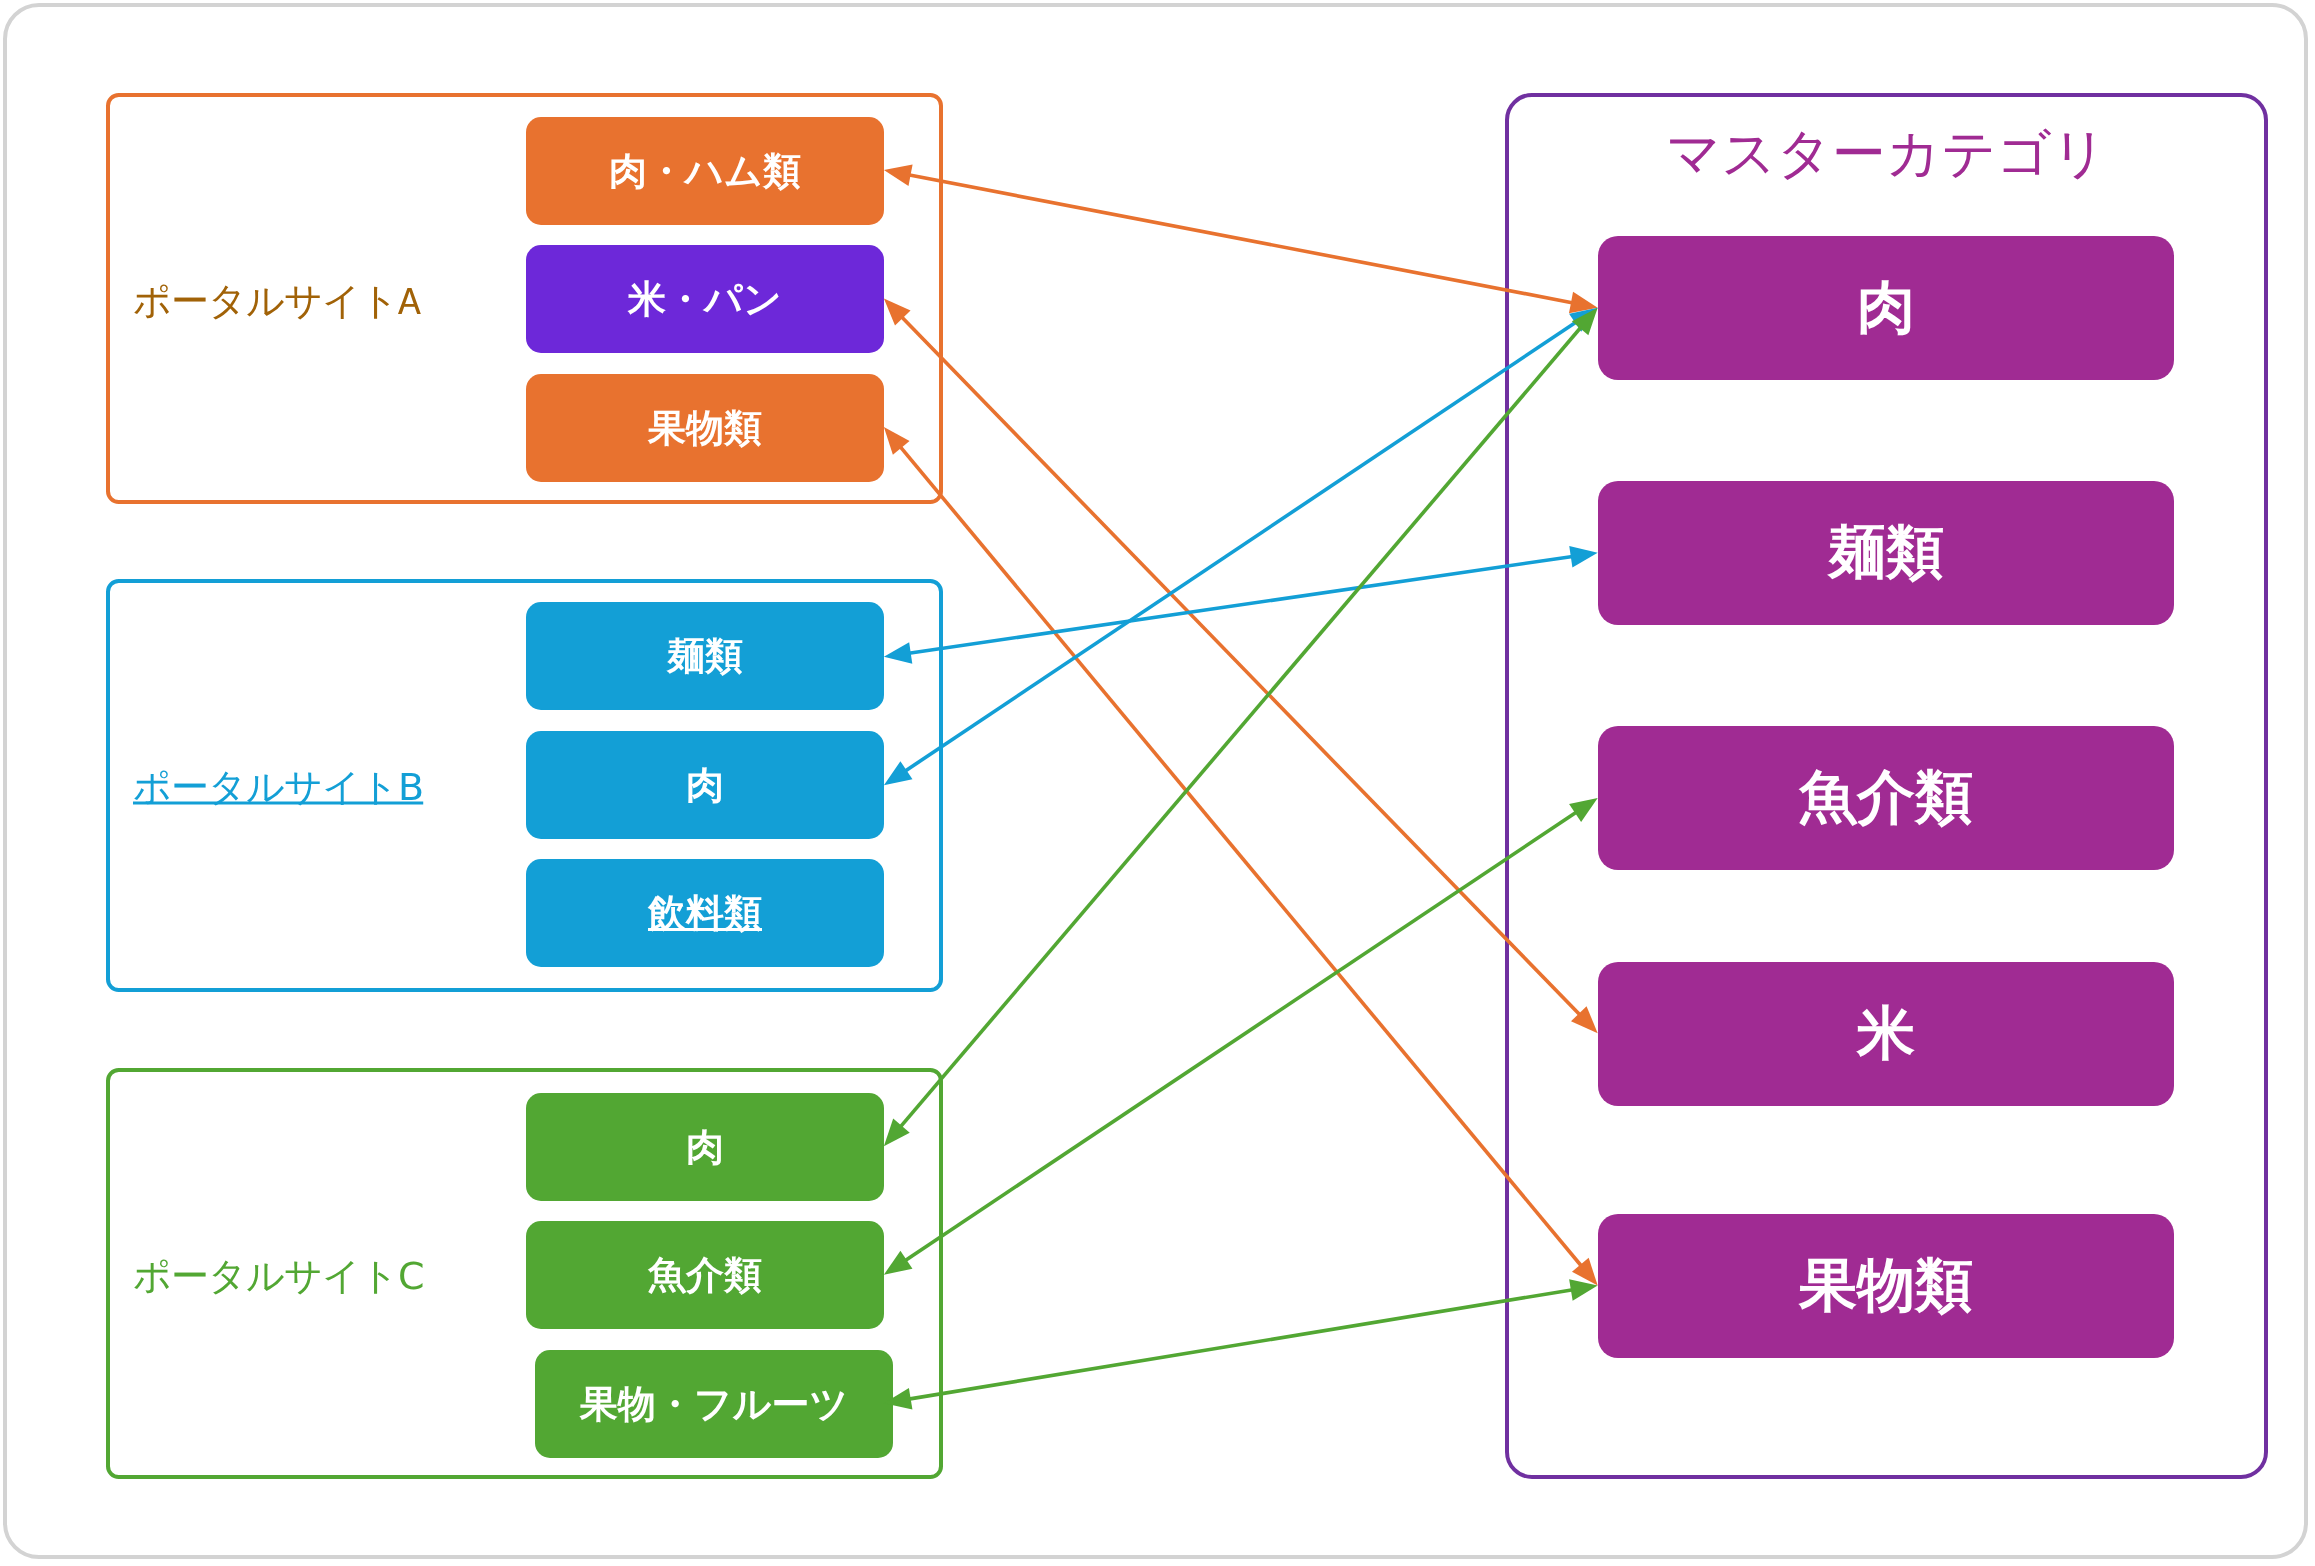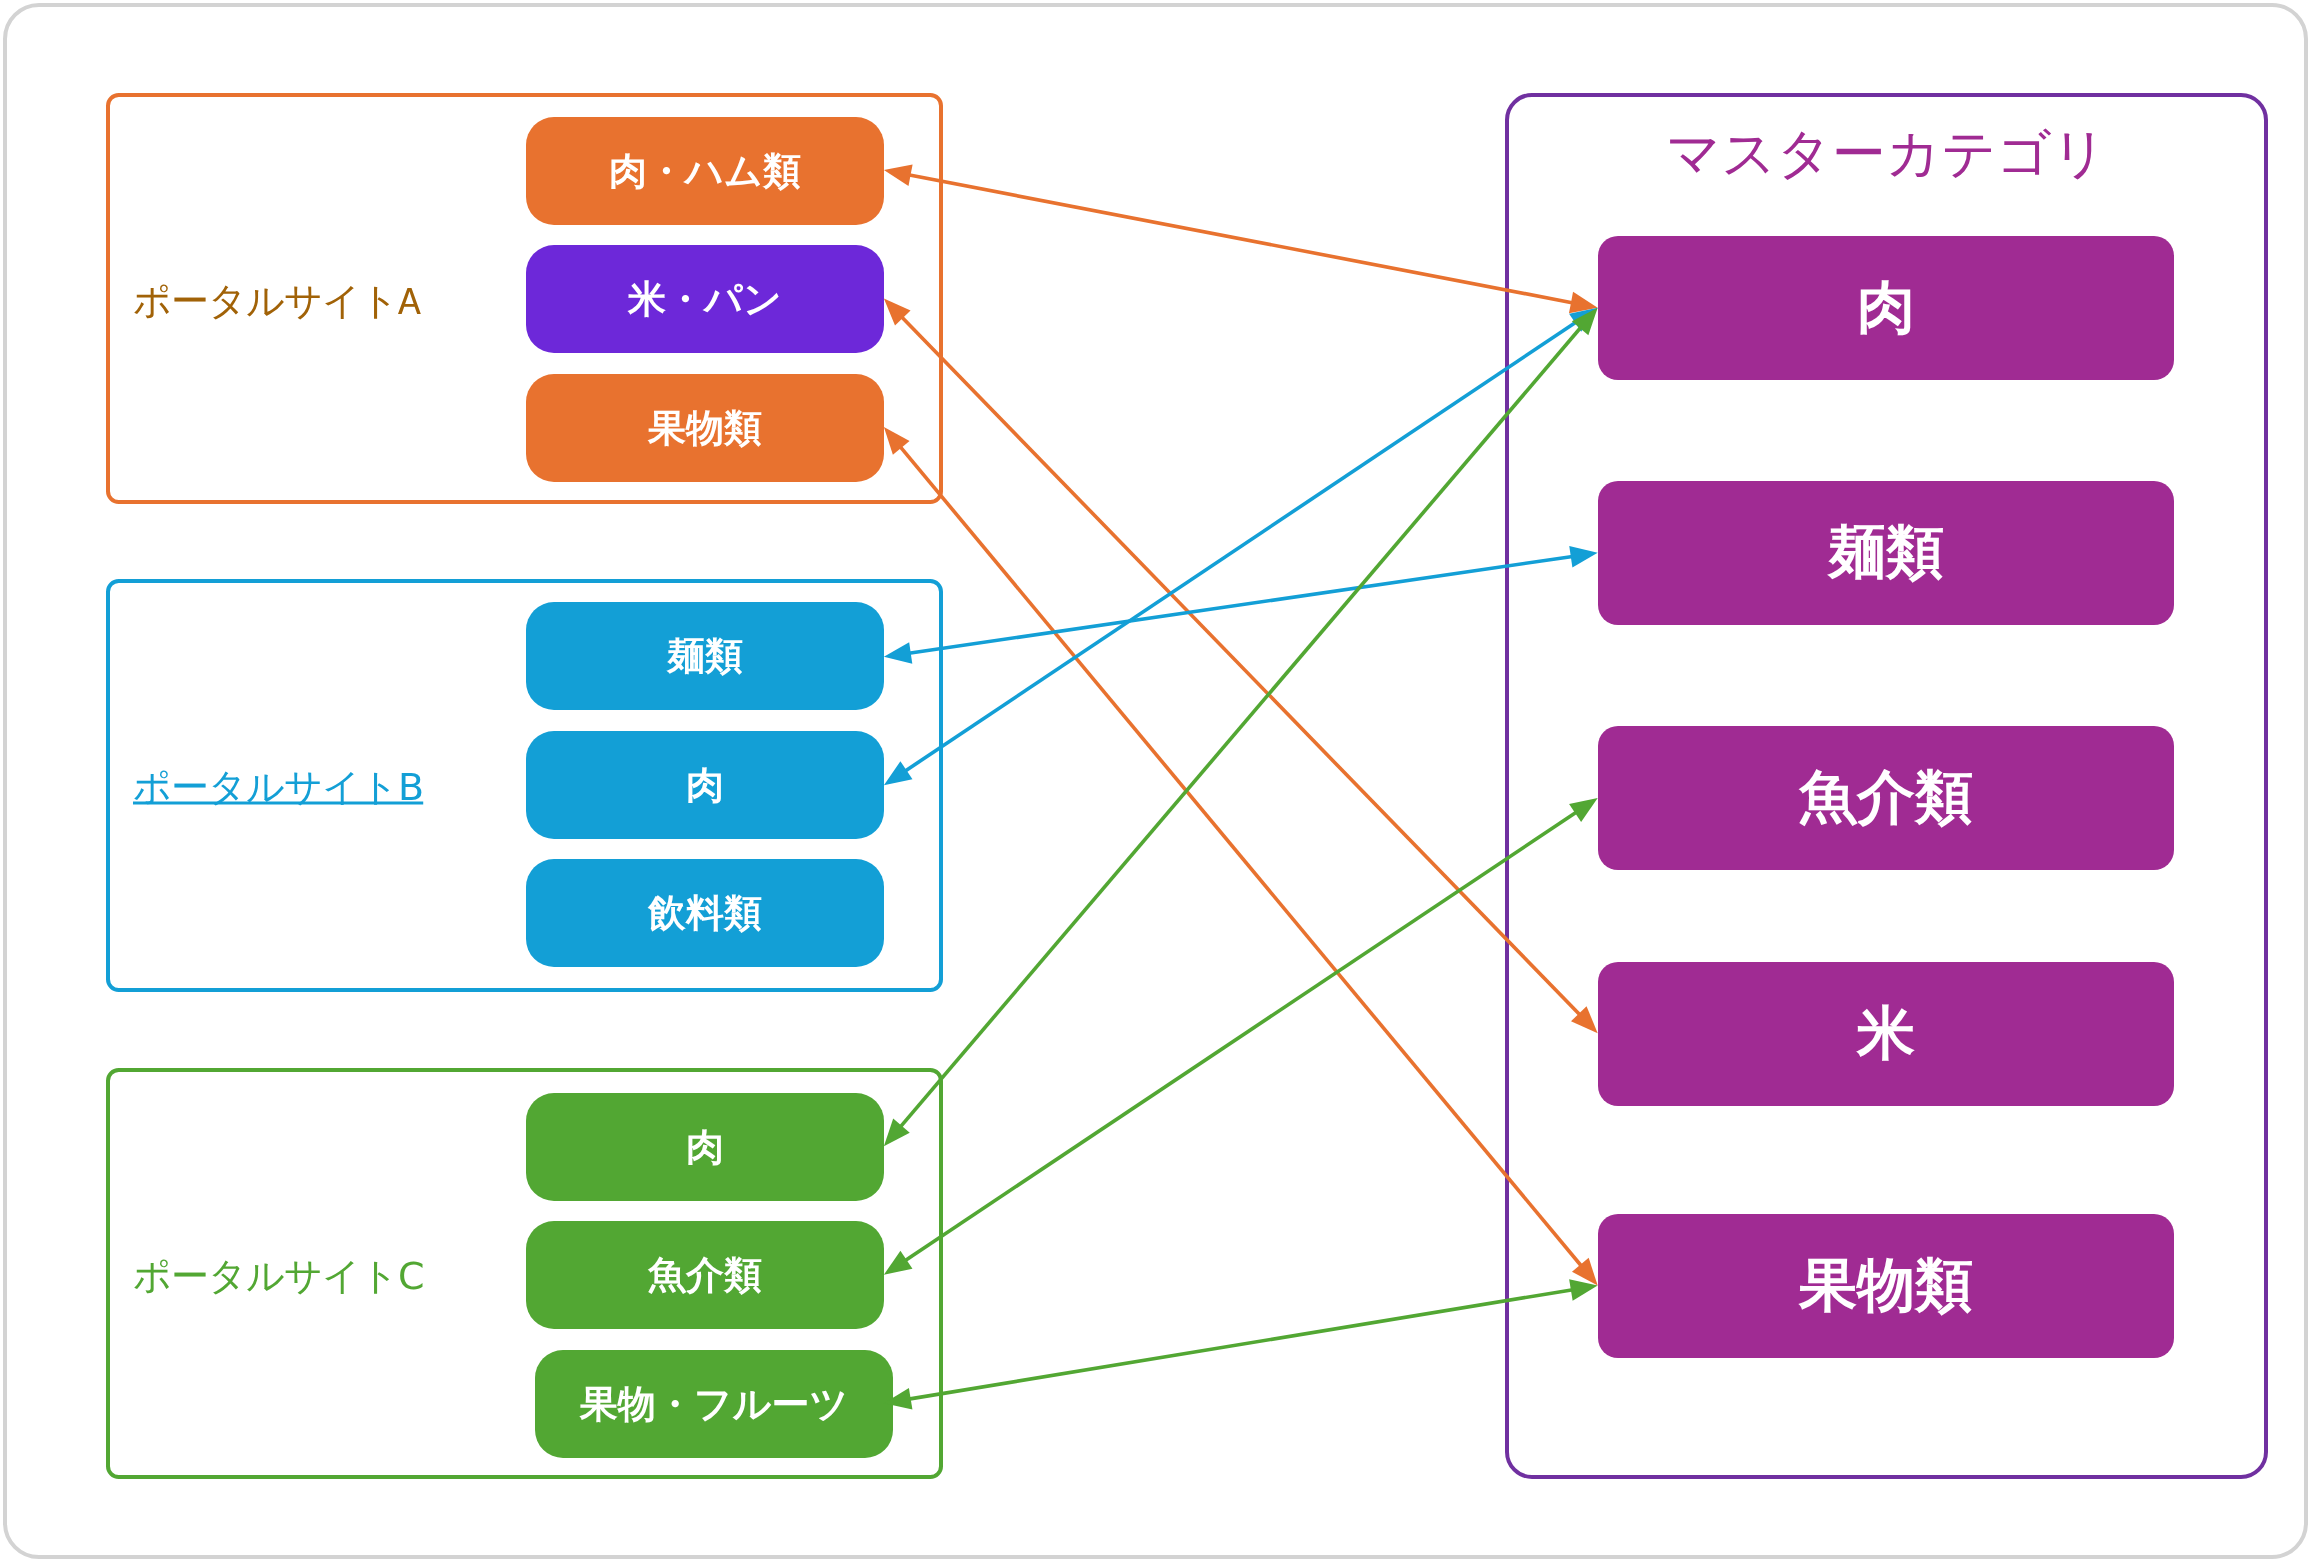--- a/index.html
+++ b/index.html
@@ -2,21 +2,21 @@
 <html style="font-size:14.5px"><head>
 <meta charset="utf-8">
 <style>
   html, body { margin:0; padding:0; background:#ffffff; }
   body { width:2316px; height:1567px; position:relative; overflow:hidden;
          font-family:"DejaVu Sans", "Liberation Sans", sans-serif; }
   .frame { position:absolute; left:2.7px; top:2.7px; width:2305px; height:1556px;
            border:4.5px solid #d3d3d3; border-radius:36px; background:#fff; box-sizing:border-box; }
   .group { position:absolute; box-sizing:border-box; border:4.5px solid; border-radius:12.7px; background:transparent; }
   .group-label { position:absolute; left:133px; font-size:38px; white-space:nowrap; transform:translateY(-50%); letter-spacing:-0.9px; }
-  .item { position:absolute; left:526px; width:358px; height:108px; border-radius:28px;
+  .item { position:absolute; left:526px; width:358px; height:108px; border-radius:15px;
           color:#fff; font-size:38px; display:flex; align-items:center; justify-content:center; white-space:nowrap; font-weight:bold; }
   .master { position:absolute; left:1505px; top:93px; width:763px; height:1386px; box-sizing:border-box;
             border:4.5px solid #7030a0; border-radius:27px; }
   .master-title { position:absolute; left:1505px; width:763px; top:118px; text-align:center;
                   font-size:54px; color:#a02b93; white-space:nowrap; }
   .mitem { position:absolute; left:1598px; width:576px; height:144px; border-radius:20px; background:#a02b93;
            color:#fff; font-size:58px; font-weight:bold; display:flex; align-items:center; justify-content:center; }
   svg.arrows { position:absolute; left:0; top:0; width:2316px; height:1567px; pointer-events:none; }
 </style>
 </head>
@@ -27,21 +27,21 @@
 <div class="group" id="group-a" style="left:106px; top:93px; width:837px; height:411px; border-color:#e8722f;"></div>
 <div class="group-label" style="top:301px; color:#a16207;font-family:Liberation Mono, monospace;">ポータルサイトA</div>
 <div class="item" style="top:117px; background:#e8722f;">肉・ハム類</div>
 <div class="item" style="top:245px; background:#6d28d9;">米・パン</div>
 <div class="item" style="top:374px; background:#e8722f;">果物類</div>
 
 <div class="group" id="group-b" style="left:106px; top:579px; width:837px; height:413px; border-color:#139fd6;"></div>
 <div class="group-label" style="top:787px; color:#139fd6;text-decoration:underline;">ポータルサイトB</div>
 <div class="item" style="top:602px; background:#139fd6;">麺類</div>
 <div class="item" style="top:731px; background:#139fd6;">肉</div>
-<div class="item" style="top:859px; background:#139fd6;">飲料類</div>
+<div class="item" style="top:859px; background:#139fd6;text-decoration:underline;">飲料類</div>
 
 <div class="group" id="group-c" style="left:106px; top:1068px; width:837px; height:411px; border-color:#52a733;"></div>
 <div class="group-label" style="top:1276px; color:#52a733;">ポータルサイトC</div>
 <div class="item" style="top:1093px; background:#52a733;">肉</div>
 <div class="item" style="top:1221px; background:#52a733;">魚介類</div>
 <div class="item" style="top:1350px; background:#52a733;margin-left:9px;">果物・フルーツ</div>
 
 <div class="master"></div>
 <div class="master-title">マスターカテゴリ</div>
 <div class="mitem" style="top:236px;">肉</div>

